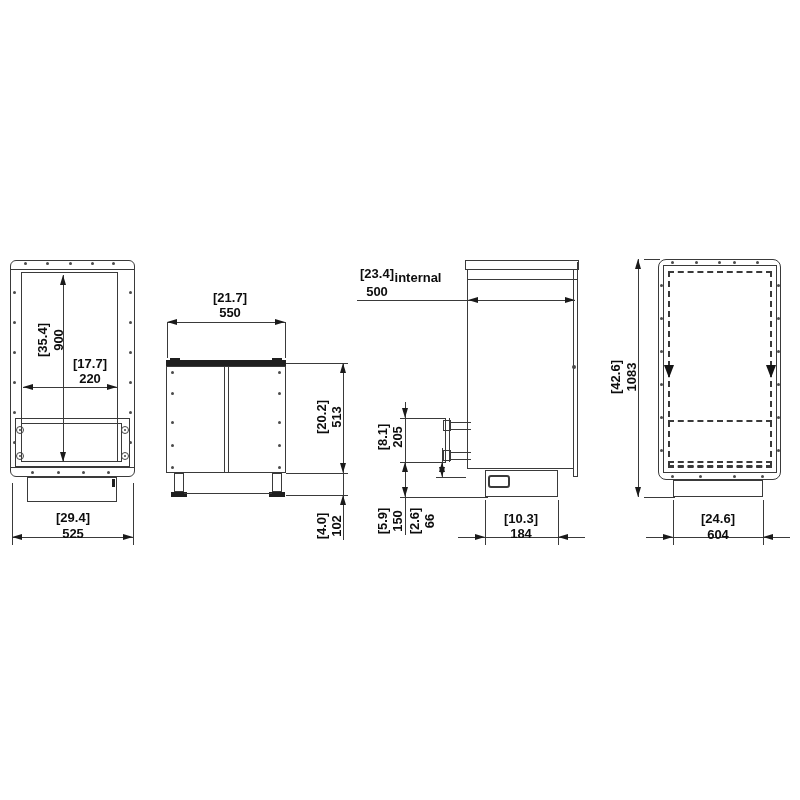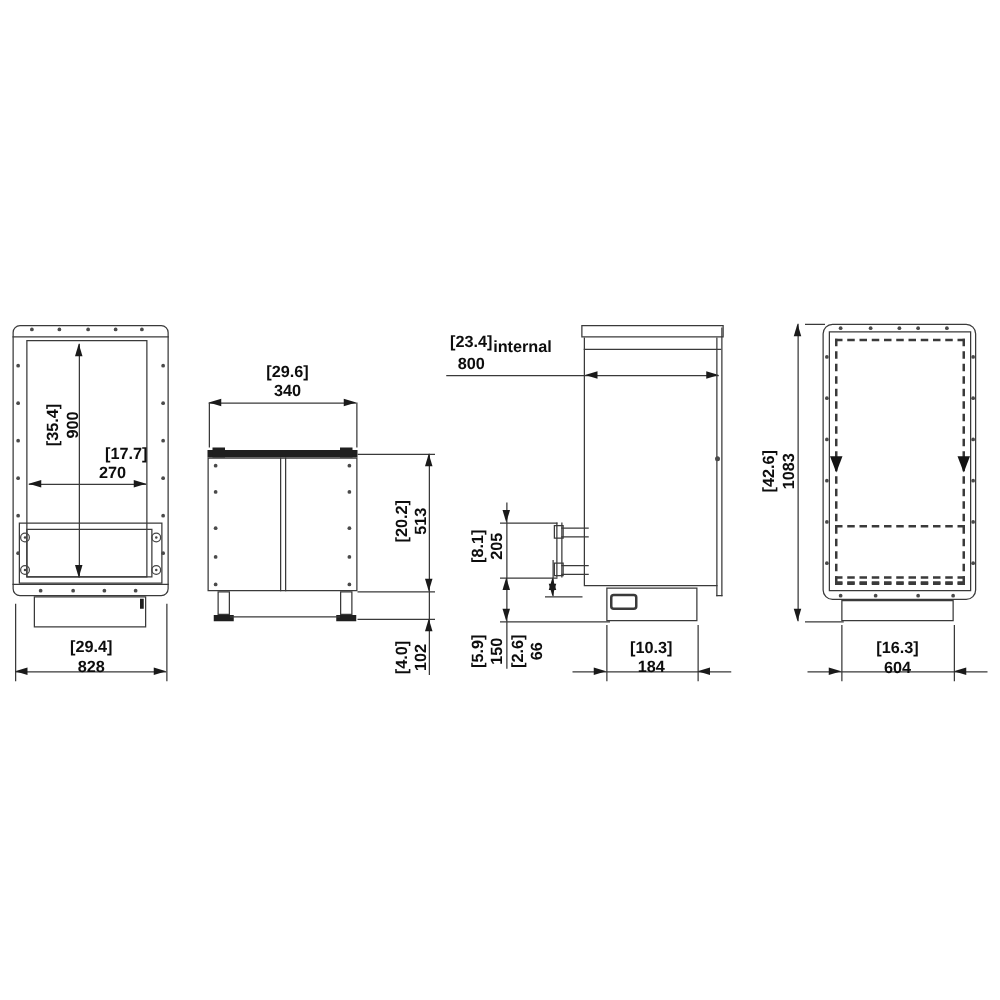--- a/index.html
+++ b/index.html
@@ -44,33 +44,33 @@
 
   <div class="ln vl" style="left:63px;top:275px;height:187px"></div>
   <div class="arw a-up" style="left:59.5px;top:275px"></div>
   <div class="arw a-dn" style="left:59.5px;top:452px"></div>
   <span class="lab rot" style="left:42px;top:340px">[35.4]</span>
   <span class="lab rot" style="left:58px;top:340px">900</span>
 
   <div class="ln hl" style="left:23px;top:387px;width:94px"></div>
   <div class="arw a-lf" style="left:23px;top:383.5px"></div>
   <div class="arw a-rt" style="left:107px;top:383.5px"></div>
-  <span class="lab" style="left:101px;top:363px">[17.7]</span>
-  <span class="lab" style="left:90px;top:378px">270</span>
+  <span class="lab" style="left:90px;top:363px">[17.7]</span>
+  <span class="lab" style="left:90px;top:378px">220</span>
 
   <div class="ln vl" style="left:12px;top:483px;height:62px"></div>
   <div class="ln vl" style="left:133px;top:483px;height:62px"></div>
   <div class="ln hl" style="left:12px;top:537px;width:121px"></div>
   <div class="arw a-lf" style="left:12px;top:533.5px"></div>
   <div class="arw a-rt" style="left:123px;top:533.5px"></div>
   <span class="lab" style="left:73px;top:517px">[29.4]</span>
-  <span class="lab" style="left:73px;top:533px">828</span>
-
-  <span class="lab" style="left:230px;top:297px">[29.6]</span>
-  <span class="lab" style="left:230px;top:312px">340</span>
+  <span class="lab" style="left:73px;top:533px">525</span>
+
+  <span class="lab" style="left:230px;top:297px">[21.7]</span>
+  <span class="lab" style="left:230px;top:312px">550</span>
   <div class="ln hl" style="left:167px;top:322px;width:118px"></div>
   <div class="arw a-lf" style="left:167px;top:318.5px"></div>
   <div class="arw a-rt" style="left:275px;top:318.5px"></div>
   <div class="ln vl" style="left:167px;top:322px;height:36px"></div>
   <div class="ln vl" style="left:285px;top:322px;height:36px"></div>
 
   <div class="fill" style="left:166px;top:360px;width:120px;height:6px"></div>
   <div class="fill" style="left:170px;top:358px;width:10px;height:8px"></div>
   <div class="fill" style="left:272px;top:358px;width:10px;height:8px"></div>
   <div class="box" style="left:166px;top:366px;width:120px;height:107px"></div>
@@ -88,21 +88,21 @@
   <div class="ln vl" style="left:343px;top:363px;height:177px"></div>
   <div class="arw a-up" style="left:339.5px;top:363px"></div>
   <div class="arw a-dn" style="left:339.5px;top:463px"></div>
   <div class="arw a-up" style="left:339.5px;top:495px"></div>
   <span class="lab rot" style="left:321px;top:417px">[20.2]</span>
   <span class="lab rot" style="left:336px;top:417px">513</span>
   <span class="lab rot" style="left:321px;top:526px">[4.0]</span>
   <span class="lab rot" style="left:336px;top:526px">102</span>
 
   <span class="lab" style="left:377px;top:273px">[23.4]</span>
-  <span class="lab" style="left:377px;top:291px">800</span>
+  <span class="lab" style="left:377px;top:291px">500</span>
   <span class="lab" style="left:418px;top:277px">internal</span>
   <div class="ln hl" style="left:357px;top:300px;width:218px"></div>
   <div class="arw a-lf" style="left:468px;top:296.5px"></div>
   <div class="arw a-rt" style="left:565px;top:296.5px"></div>
 
   <div class="box" style="left:465px;top:260px;width:114px;height:10px"></div>
   <div class="ln hl" style="left:467px;top:279px;width:110px"></div>
   <div class="ln vl" style="left:467px;top:270px;height:198px"></div>
   <div class="ln vl" style="left:573px;top:270px;height:207px"></div>
   <div class="ln vl" style="left:577px;top:262px;height:215px"></div>
@@ -164,21 +164,21 @@
   <div class="arw a-up" style="left:634.5px;top:259px"></div>
   <div class="arw a-dn" style="left:634.5px;top:487px"></div>
   <span class="lab rot" style="left:615px;top:377px">[42.6]</span>
   <span class="lab rot" style="left:631px;top:377px">1083</span>
 
   <div class="ln vl" style="left:673px;top:500px;height:45px"></div>
   <div class="ln vl" style="left:763px;top:500px;height:45px"></div>
   <div class="ln hl" style="left:646px;top:537px;width:144px"></div>
   <div class="arw a-rt" style="left:663px;top:533.5px"></div>
   <div class="arw a-lf" style="left:763px;top:533.5px"></div>
-  <span class="lab" style="left:718px;top:518px">[16.3]</span>
+  <span class="lab" style="left:718px;top:518px">[24.6]</span>
   <span class="lab" style="left:718px;top:534px">604</span>
 
 <div class="dot" style="left: 23.5px; top: 261.5px;"></div>
     <div class="dot" style="left: 45.5px; top: 261.5px;"></div>
     <div class="dot" style="left: 68.5px; top: 261.5px;"></div>
     <div class="dot" style="left: 90.5px; top: 261.5px;"></div>
     <div class="dot" style="left: 111.5px; top: 261.5px;"></div>
     <div class="dot" style="left: 12.5px; top: 290.5px;"></div>
     <div class="dot" style="left: 12.5px; top: 320.5px;"></div>
     <div class="dot" style="left: 12.5px; top: 350.5px;"></div>

